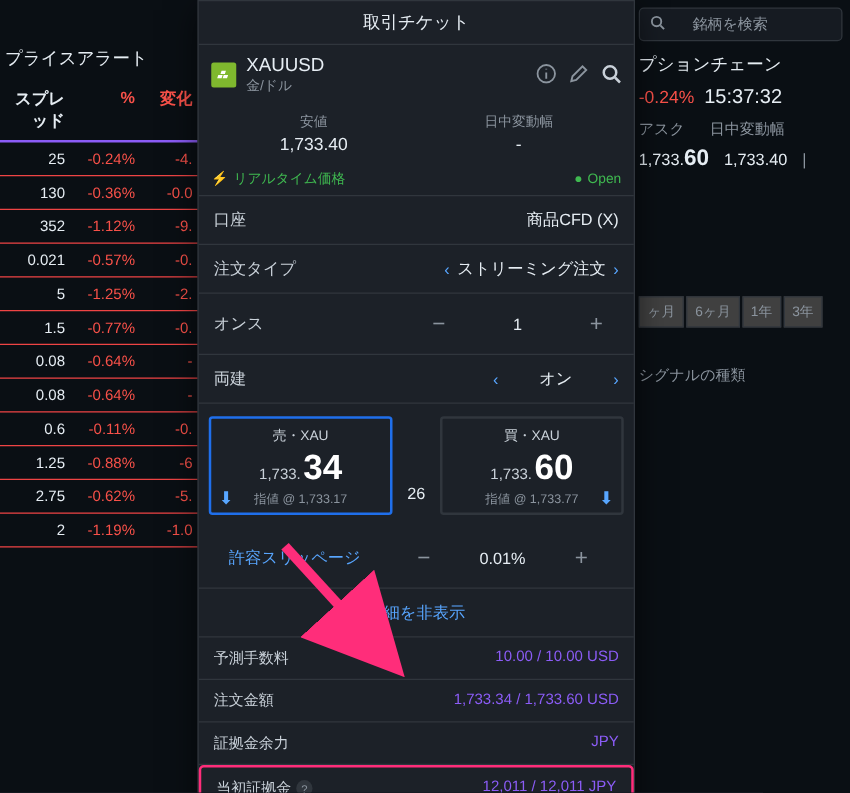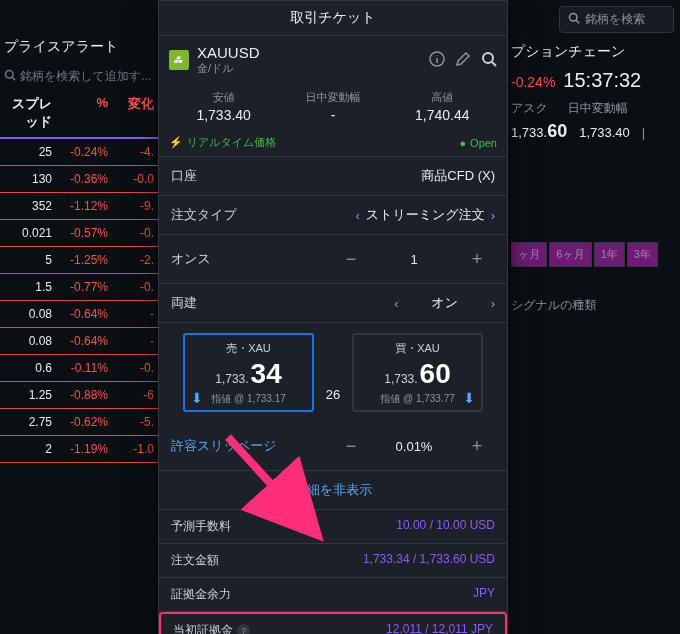--- a/index.html
+++ b/index.html
@@ -50,47 +50,46 @@
 .bg-c3 { width: 46px; text-align: right; color: #f85149; overflow: hidden; }
 .bg-right {
   position: absolute;
   right: 0; top: 0;
   width: 175px;
   padding: 6px;
 }
 .search-box {
   display: flex;
   align-items: center;
-  gap: 5px;
+  gap: 22px;
   background: #161b22;
   border: 1px solid #30363d;
   border-radius: 4px;
   padding: 4px 8px;
   color: #8b949e;
   font-size: 12px;
-  margin-left: 48px;
 }
 .opt-chain {
   color: #e6edf3;
   font-size: 14px;
   margin: 10px 0 6px;
 }
 .ticker-line {
   display: flex;
   align-items: baseline;
   gap: 8px;
   margin: 8px 0;
 }
 .pct-red { color: #f85149; font-size: 14px; }
-.time-white { color: #e6edf3; font-size: 20px; }
+.time-white { color: #e6edf3; font-size: 16px; }
 .mini-labels { display: flex; gap: 20px; font-size: 12px; color: #8b949e; }
 .mini-vals { display: flex; gap: 12px; font-size: 13px; color: #e6edf3; margin-top: 4px; align-items: baseline; }
 .big-dig { font-size: 18px; font-weight: 600; }
 .time-tabs { display: flex; gap: 2px; margin-top: 100px; font-size: 11px; }
-.time-tab { padding: 4px 6px; color: #8b949e; border: 1px solid #30363d; background: #701a75; }
+.time-tab { padding: 4px 6px; color: #8b949e; border: 1px solid #30363d; background: #404040; }
 .chart-area { margin-top: 20px; height: 150px; position: relative; }
 .chart-note { color: #6e7681; font-size: 10px; margin-top: 4px; }
 .sig-label { color: #8b949e; font-size: 12px; margin-top: 30px; }
 
 .ticket {
   position: absolute;
   left: 158px;
   top: 0;
   width: 350px;
   background: #1c2128;
@@ -166,21 +165,21 @@
 }
 .step-val { width: 90px; text-align: center; color: #e6edf3; }
 .toggle-field {
   display: flex;
   align-items: center;
   gap: 16px;
 }
 .tog-lab { width: 60px; text-align: center; color: #e6edf3; }
 .bidask {
   display: flex;
-  padding: 10px 24px;
+  padding: 10px 8px;
   gap: 4px;
   align-items: center;
 }
 .ba-box {
   flex: 1;
   border: 2px solid #30363d;
   border-radius: 3px;
   padding: 6px 4px 4px;
   text-align: center;
   position: relative;
@@ -191,21 +190,21 @@
 .ba-small { font-size: 12px; color: #c9d1d9; }
 .ba-big { font-size: 28px; font-weight: 700; color: #fff; }
 .ba-sub { font-size: 10px; color: #8b949e; }
 .ba-arrow { position: absolute; bottom: 4px; font-size: 14px; }
 .ba-arrow.left { left: 6px; color: #58a6ff; }
 .ba-arrow.right { right: 6px; color: #58a6ff; }
 .spread { width: 30px; text-align: center; color: #e6edf3; font-size: 13px; align-self: flex-end; margin-bottom: 10px; }
 .slip-row {
   display: flex;
   align-items: center;
-  padding: 10px 12px;
+  padding: 10px 24px;
   border-bottom: 1px solid #30363d;
 }
 .slip-lab { flex: 1; color: #58a6ff; font-size: 13px; }
 .detail-toggle {
   text-align: center;
   padding: 10px;
   color: #58a6ff;
   font-size: 13px;
   cursor: pointer;
   border-bottom: 1px solid #30363d;
@@ -242,29 +241,20 @@
   pointer-events: none;
   z-index: 5;
 }
 svg.chart { width: 170px; height: 120px; }
 </style>
 </head>
 <body>
 
 <div class="bg-table">
   <div class="bg-title">プライスアラート</div>
-  <div class="bg-search">
-    <span>
-      <svg width="12" height="12" viewBox="0 0 16 16" fill="none" stroke="#6e7681" stroke-width="2">
-          <circle cx="7" cy="7" r="5"></circle>
-          <path d="M11 11l4 4"></path>
-        </svg>
-    </span>
-    <span>銘柄を検索して追加す...</span>
-  </div>
   <div class="bg-head">
     <div class="bg-c1">スプレッド</div>
     <div class="bg-c2">%</div>
     <div class="bg-c3">変化</div>
   </div>
   <div id="bg-rows">
       <div class="bg-row">
         <div class="bg-c1">25</div>
         <div class="bg-c2">-0.24%</div>
         <div class="bg-c3">-4.</div>
@@ -394,24 +384,20 @@
   </div>
   <div class="stat3">
     <div class="stat-col">
       <div class="stat-lab">安値</div>
       <div class="stat-val">1,733.40</div>
     </div>
     <div class="stat-col">
       <div class="stat-lab">日中変動幅</div>
       <div class="stat-val">-</div>
     </div>
-    <div class="stat-col">
-      <div class="stat-lab">高値</div>
-      <div class="stat-val">1,740.44</div>
-    </div>
   </div>
   <div class="rt-row">
     <div class="rt-left">
       <span style="color:#3fb950">⚡</span>
       <span>リアルタイム価格</span>
     </div>
     <div class="rt-right">
       <span>●</span>
       <span>Open</span>
     </div>

